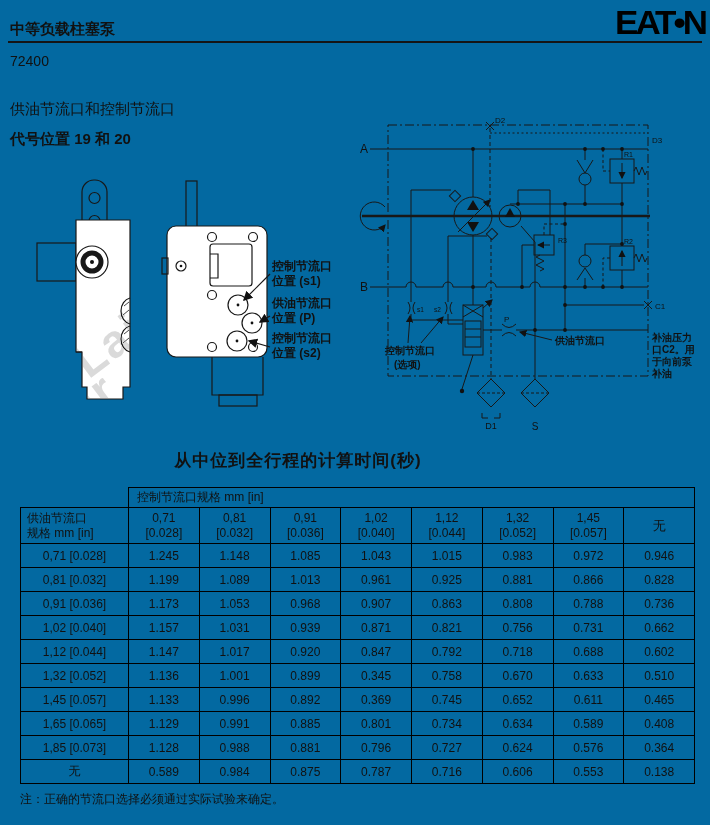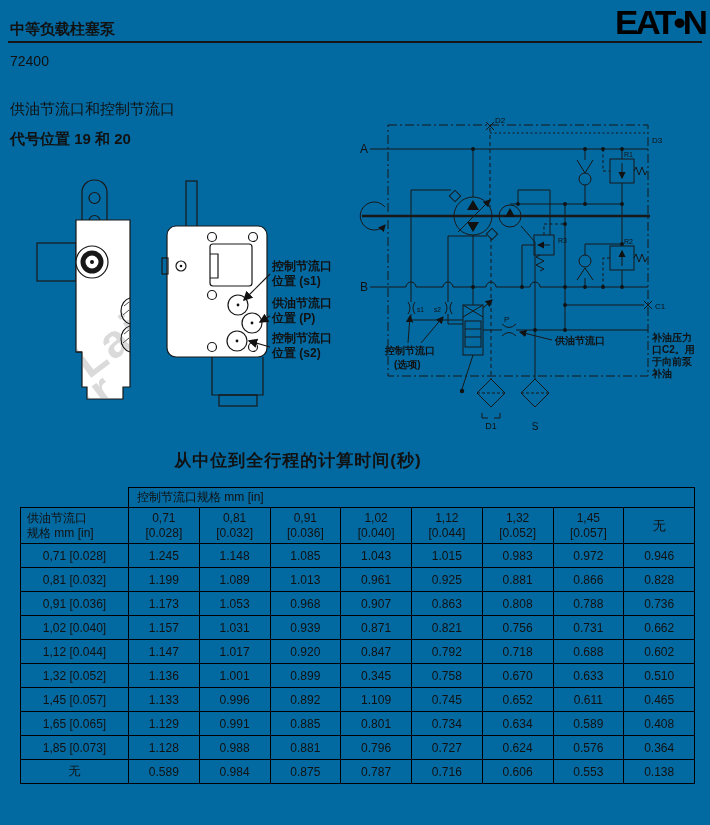--- a/index.html
+++ b/index.html
@@ -366,21 +366,21 @@
           <td>0.758</td>
           <td>0.670</td>
           <td>0.633</td>
           <td>0.510</td>
         </tr>
         <tr>
           <td>1,45 [0.057]</td>
           <td>1.133</td>
           <td>0.996</td>
           <td>0.892</td>
-          <td>1.109</td>
+          <td>0.369</td>
           <td>0.745</td>
           <td>0.652</td>
           <td>0.611</td>
           <td>0.465</td>
         </tr>
         <tr>
           <td>1,65 [0.065]</td>
           <td>1.129</td>
           <td>0.991</td>
           <td>0.885</td>
@@ -408,20 +408,21 @@
           <td>0.875</td>
           <td>0.787</td>
           <td>0.716</td>
           <td>0.606</td>
           <td>0.553</td>
           <td>0.138</td>
         </tr>
       </tbody>
   </table>
 
+  <div class="note">注：正确的节流口选择必须通过实际试验来确定。</div>
 
   <span class="wm" style="left:70px;top:90px">CCLair</span>
   <span class="wm" style="left:270px;top:55px">CCLair</span>
   <span class="wm" style="left:470px;top:62px">CCLair</span>
   <span class="wm" style="left:697px;top:105px">CCLair</span>
   <span class="wm" style="left:25px;top:178px">CCLair</span>
   <span class="wm" style="left:335px;top:185px">CCLair</span>
   <span class="wm" style="left:88px;top:360px">CCLair</span>
   <span class="wm" style="left:348px;top:356px">CCLair</span>
   <span class="wm" style="left:628px;top:350px">CCLair</span>

